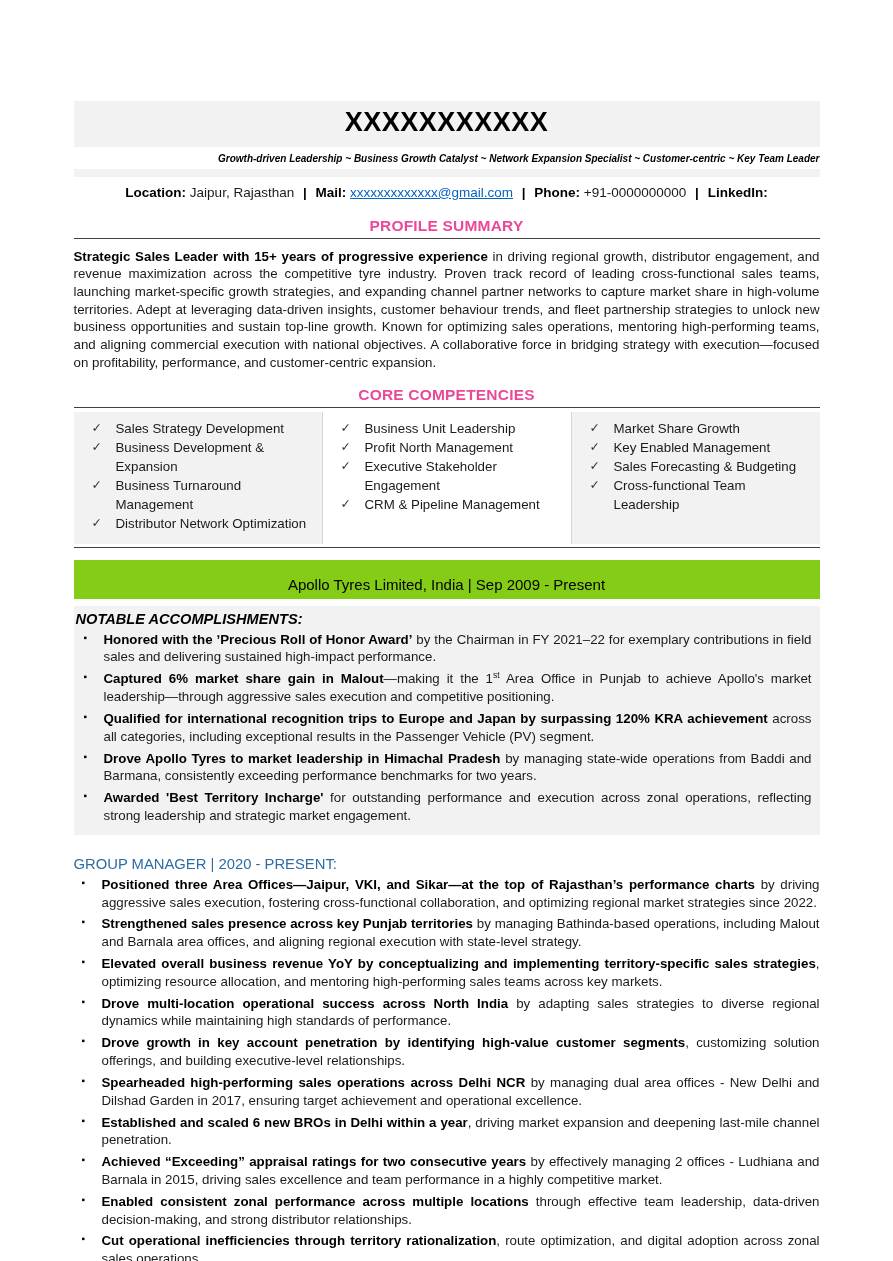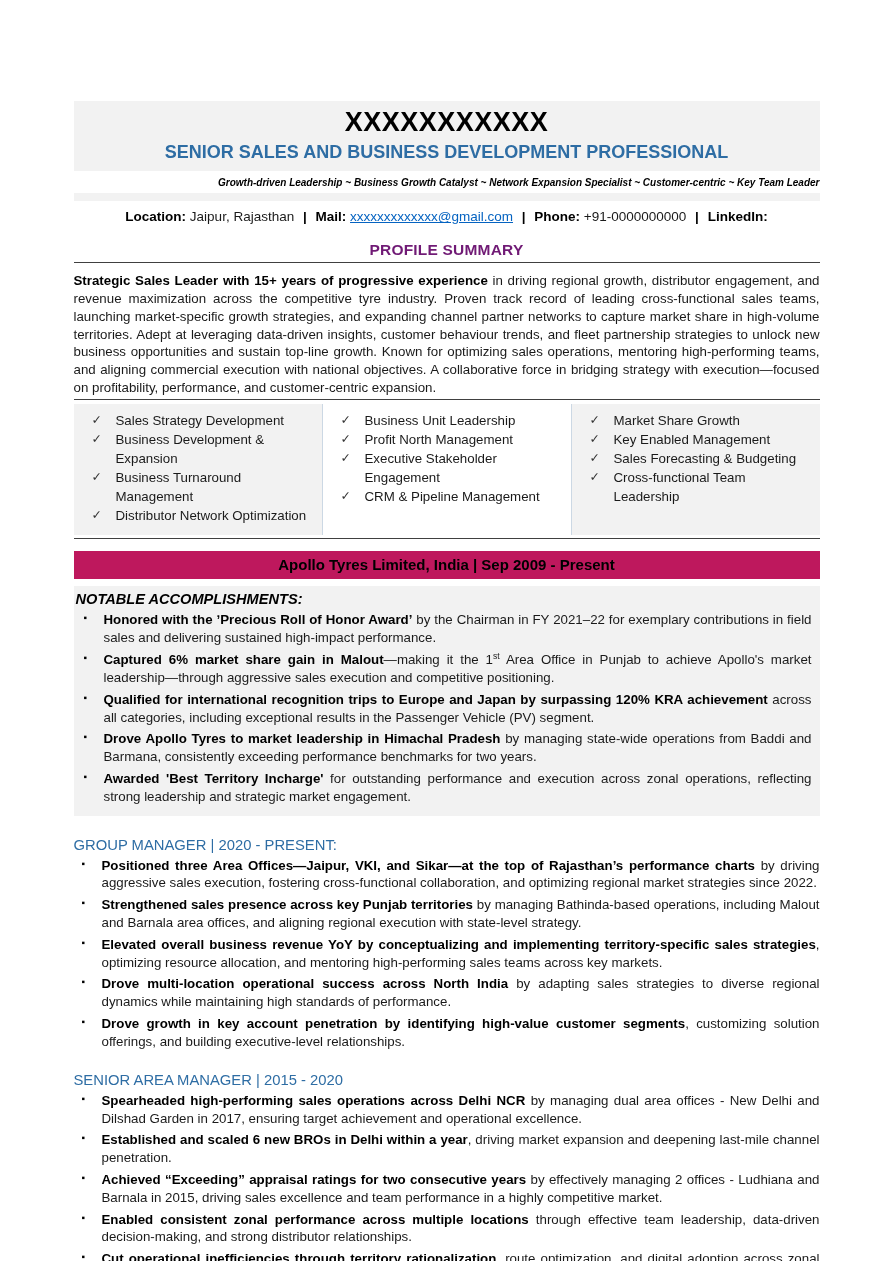--- a/index.html
+++ b/index.html
@@ -13,77 +13,77 @@
   .name { font-size:27px; font-weight:bold; color:#000; letter-spacing:0.5px; line-height:1.1; }
   .prof-title { font-size:18px; font-weight:bold; color:#2e6da4; margin-top:5px; line-height:1.1; }
   .tagline { text-align:right; font-style:italic; font-weight:bold; font-size:10px; color:#000; padding:6px 0 5px; }
   .gray-strip { background:#f2f2f2; height:8px; }
   .contact { text-align:center; font-size:13.5px; color:#1a1a1a; padding:8px 0 0; }
   .contact .lbl { font-weight:bold; color:#000;text-align:center; }
   .contact .sep { font-weight:bold; color:#000; margin:0 5px; }
   .email { color:#0563c1; text-decoration:underline; cursor:pointer; }
 
   
-  .sec-head { text-align:center; color:#701a75; font-weight:bold; font-size:15.5px; letter-spacing:0.2px; }
+  .sec-head { text-align:center; color:#ec4899; font-weight:bold; font-size:15.5px; letter-spacing:0.2px; }
   .mt-profile { margin-top:17px; }
   .mt-sec { margin-top:15px; }
   .sec-rule { border:none; border-top:1.4px solid #404040; margin-top:3px; }
 
   
   .para { font-size:13.3px; line-height:1.33; text-align:justify; margin-top:9px; color:#1a1a1a; }
   .para strong, .bullet strong, .acc-head { color:#000; }
 
   
   .comp-table { display:flex; margin-top:4px; }
   .comp-col { flex:1; padding:8px 8px 10px 8px; }
   .comp-col.shade { background:#f2f2f2; }
   .comp-col + .comp-col { border-left:1px solid #ccd8e4; }
   .comp-item { position:relative; padding-left:34px; font-size:13.3px; line-height:1.42; }
   .comp-item .check { position:absolute; left:10px; top:0; color:#333; font-size:12.5px; }
 
   
-  .company-bar { background:#be185d; text-align:center; font-weight:bold; font-size:15px; color:#000; padding:5px 0 6px; margin-top:12px; }
+  .company-bar { background:#84cc16; text-align:center; font-weight:normal; font-size:15px; color:#000; padding:16px 0 6px; margin-top:12px; }
   .accomp-block { background:#f2f2f2; padding:5px 8px 10px 2px; margin-top:7px; }
   .acc-head { font-weight:bold; font-size:14.6px;font-style:italic; }
   .blist { list-style:none; }
   .bullet { position:relative; padding-left:28px; font-size:13.3px; line-height:1.34; text-align:justify; margin-top:4px; }
   .bullet .bmark { position:absolute; left:8px; top:0; font-size:10px; color:#000; }
   sup { font-size:0.65em; vertical-align:super; line-height:0; }
 
   .job-head { color:#2e6da4; font-weight:normal; font-size:14.8px; margin-top:21px; margin-bottom:3px; }
 </style>
 </head>
 <body>
 
 <div class="page">
   <div class="content">
 
     <div class="name-block">
       <div class="name">XXXXXXXXXXX</div>
-      <div class="prof-title">SENIOR SALES AND BUSINESS DEVELOPMENT PROFESSIONAL</div>
     </div>
     <div class="tagline">Growth-driven Leadership ~ Business Growth Catalyst ~ Network Expansion Specialist ~ Customer-centric ~ Key Team Leader</div>
     <div class="gray-strip"></div>
     <div class="contact">
       <span class="lbl">Location:</span>
       <span>Jaipur, Rajasthan</span>
       <span class="sep">|</span>
       <span class="lbl">Mail:</span>
       <span class="email">xxxxxxxxxxxxx@gmail.com</span>
       <span class="sep">|</span>
       <span class="lbl">Phone:</span>
       <span>+91-0000000000</span>
       <span class="sep">|</span>
       <span class="lbl">LinkedIn:</span>
     </div>
 
     <div class="sec-head mt-profile">PROFILE SUMMARY</div>
     <hr class="sec-rule">
     <p class="para"><strong>Strategic Sales Leader with 15+ years of progressive experience</strong><span> in driving regional growth, distributor engagement, and revenue maximization across the competitive tyre industry. Proven track record of leading cross-functional sales teams, launching market-specific growth strategies, and expanding channel partner networks to capture market share in high-volume territories. Adept at leveraging data-driven insights, customer behaviour trends, and fleet partnership strategies to unlock new business opportunities and sustain top-line growth. Known for optimizing sales operations, mentoring high-performing teams, and aligning commercial execution with national objectives. A collaborative force in bridging strategy with execution—focused on profitability, performance, and customer-centric expansion.</span></p>
 
+    <div class="sec-head mt-sec">CORE COMPETENCIES</div>
     <hr class="sec-rule">
     <div class="comp-table">
       <div class="comp-col shade">
         <div class="comp-item"><span class="check">✓</span><span>Sales Strategy Development</span></div>
         <div class="comp-item"><span class="check">✓</span><span>Business Development &amp; Expansion</span></div>
         <div class="comp-item"><span class="check">✓</span><span>Business Turnaround Management</span></div>
         <div class="comp-item"><span class="check">✓</span><span>Distributor Network Optimization</span></div>
       </div>
       <div class="comp-col">
         <div class="comp-item"><span class="check">✓</span><span>Business Unit Leadership</span></div>
@@ -115,21 +115,20 @@
 
     <div class="job-head">GROUP MANAGER | 2020 - PRESENT:</div>
     <ul class="blist">
       <li class="bullet"><span class="bmark">▪</span><strong>Positioned three Area Offices—Jaipur, VKI, and Sikar—at the top of Rajasthan’s performance charts</strong><span> by driving aggressive sales execution, fostering cross-functional collaboration, and optimizing regional market strategies since 2022.</span></li>
       <li class="bullet"><span class="bmark">▪</span><strong>Strengthened sales presence across key Punjab territories</strong><span> by managing Bathinda-based operations, including Malout and Barnala area offices, and aligning regional execution with state-level strategy.</span></li>
       <li class="bullet"><span class="bmark">▪</span><strong>Elevated overall business revenue YoY by conceptualizing and implementing territory-specific sales strategies</strong><span>, optimizing resource allocation, and mentoring high-performing sales teams across key markets.</span></li>
       <li class="bullet"><span class="bmark">▪</span><strong>Drove multi-location operational success across North India</strong><span> by adapting sales strategies to diverse regional dynamics while maintaining high standards of performance.</span></li>
       <li class="bullet"><span class="bmark">▪</span><strong>Drove growth in key account penetration by identifying high-value customer segments</strong><span>, customizing solution offerings, and building executive-level relationships.</span></li>
     </ul>
 
-    <div class="job-head">SENIOR AREA MANAGER | 2015 - 2020</div>
     <ul class="blist">
       <li class="bullet"><span class="bmark">▪</span><strong>Spearheaded high-performing sales operations across Delhi NCR</strong><span> by managing dual area offices - New Delhi and Dilshad Garden in 2017, ensuring target achievement and operational excellence.</span></li>
       <li class="bullet"><span class="bmark">▪</span><strong>Established and scaled 6 new BROs in Delhi within a year</strong><span>, driving market expansion and deepening last-mile channel penetration.</span></li>
       <li class="bullet"><span class="bmark">▪</span><strong>Achieved “Exceeding” appraisal ratings for two consecutive years</strong><span> by effectively managing 2 offices - Ludhiana and Barnala in 2015, driving sales excellence and team performance in a highly competitive market.</span></li>
       <li class="bullet"><span class="bmark">▪</span><strong>Enabled consistent zonal performance across multiple locations</strong><span> through effective team leadership, data-driven decision-making, and strong distributor relationships.</span></li>
       <li class="bullet"><span class="bmark">▪</span><strong>Cut operational inefficiencies through territory rationalization</strong><span>, route optimization, and digital adoption across zonal sales operations.</span></li>
     </ul>
 
   </div>
 </div>

